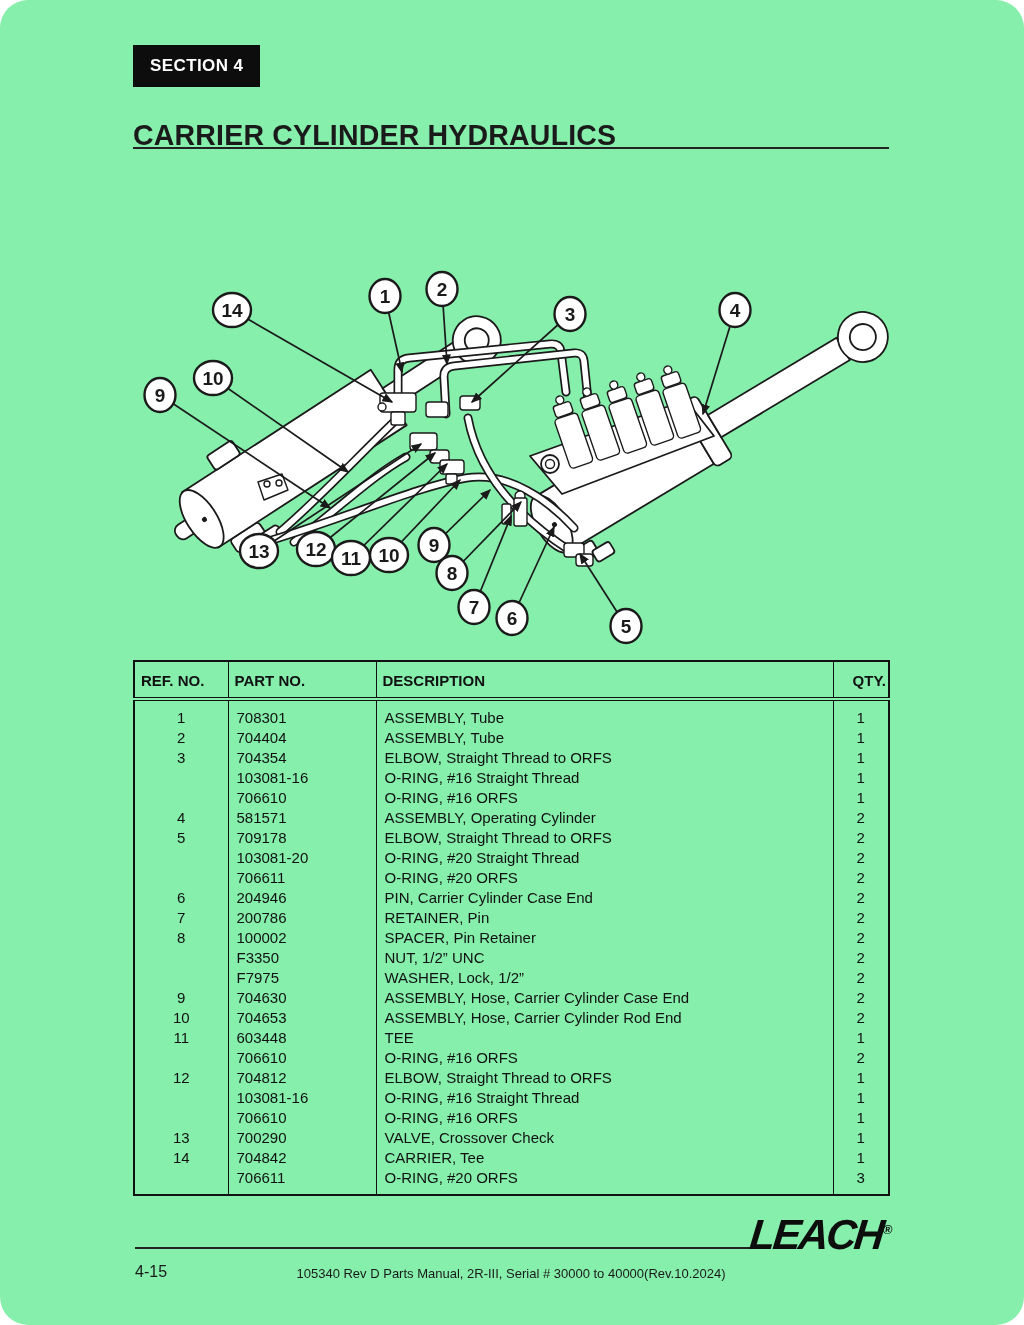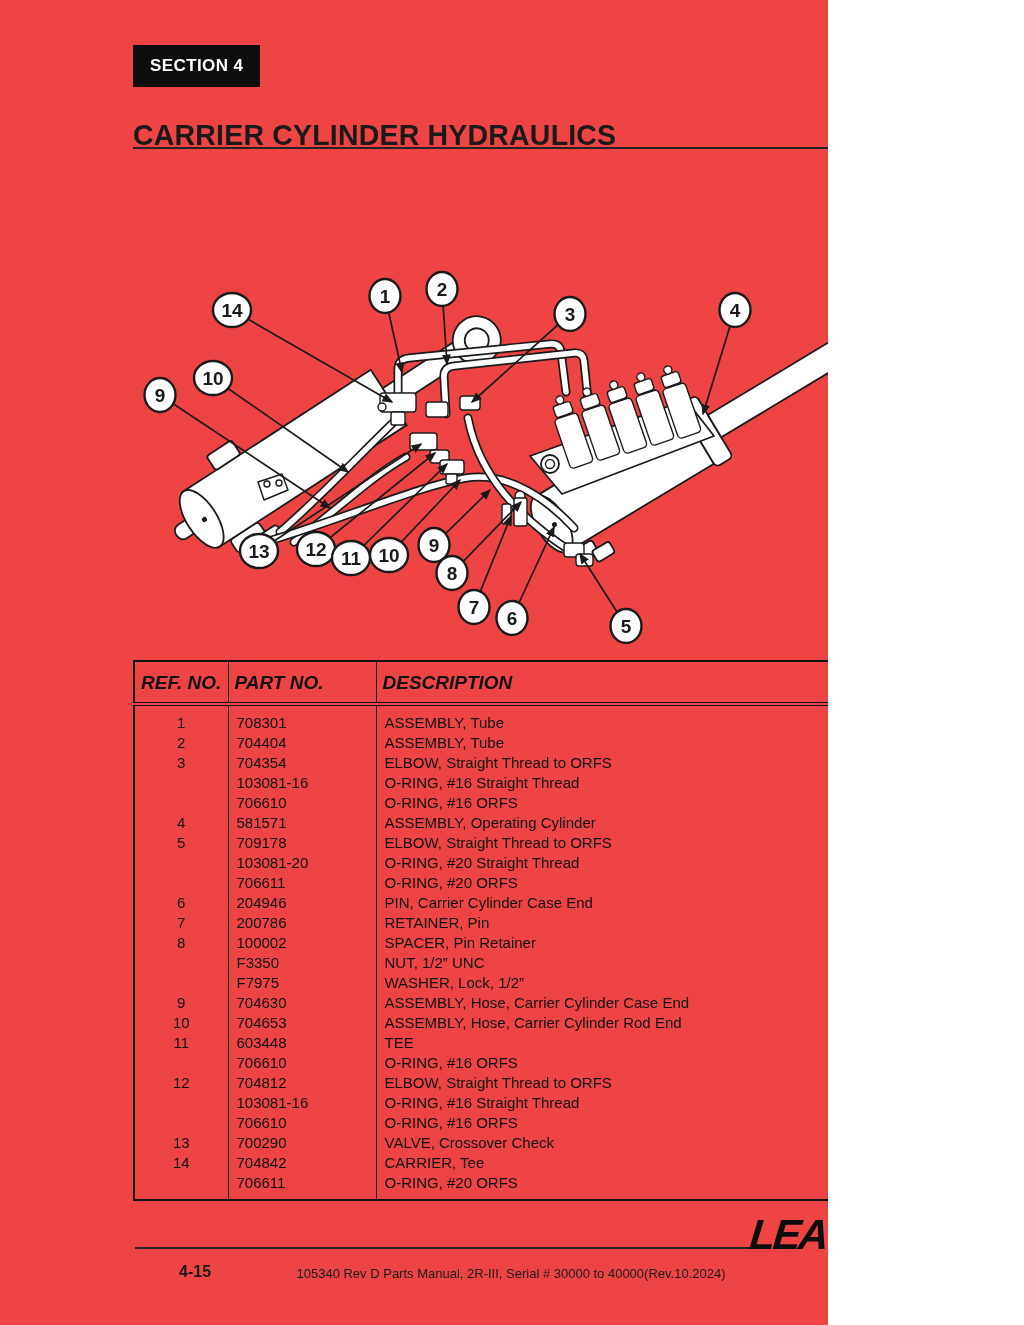--- a/index.html
+++ b/index.html
@@ -1,17 +1,17 @@
 <!DOCTYPE html>
 <html><head>
 <meta charset="utf-8">
 <style>
   html,body{margin:0;padding:0;background:#fff;}
-  .page{position:relative;width:828px;height:1325px;background:#ef4444;
-        font-family:"Liberation Sans",sans-serif;color:#1a1a1a;overflow:hidden;}
+  .page{position:relative;width:1024px;height:1325px;background:#86efac;
+        font-family:"Liberation Sans",sans-serif;color:#1a1a1a;overflow:hidden;border-radius:28px;}
 
   
   .section-badge{position:absolute;left:133px;top:45px;background:#0d0d0d;color:#fff;
         font-size:17px;font-weight:bold;letter-spacing:.4px;padding:11px 17px;}
   .page-title{position:absolute;left:133px;top:98px;font-size:30px;font-weight:bold;
         letter-spacing:.2px;white-space:nowrap;transform:scaleX(.95);transform-origin:left;}
   .title-rule{position:absolute;left:133px;top:147px;width:756px;border-top:2.5px solid #222;}
 
   
   .diagram-svg{position:absolute;left:130px;top:240px;}
@@ -23,35 +23,35 @@
   .callout-line{stroke:#1a1a1a;stroke-width:1.7px;}
   .callout-bubble{fill:#fff;stroke:#1a1a1a;stroke-width:2.4px;}
   .callout-num{font-family:"Liberation Sans",sans-serif;font-size:19px;font-weight:bold;
         fill:#1a1a1a;text-anchor:middle;}
 
   
   .parts-table{position:absolute;left:133px;top:660px;width:755px;border-collapse:collapse;
         table-layout:fixed;font-size:15px;color:#111;border:2.6px solid #111;}
   .parts-table th,.parts-table td{border-left:1.6px solid #111;}
   .parts-table th:first-child,.parts-table td:first-child{border-left:none;}
-  .parts-table th{font-size:19px;font-weight:bold;text-align:left;
-        padding:10px 4px 8px 6px;border-bottom:4px double #111;white-space:nowrap;font-style:italic;}
+  .parts-table th{font-size:15px;font-weight:bold;text-align:left;
+        padding:10px 4px 8px 6px;border-bottom:4px double #111;white-space:nowrap;}
   .parts-table th:nth-child(4){text-align:center;padding-left:19px;padding-right:2px;}
   .parts-table td{padding:1.5px 8px;line-height:17px;white-space:nowrap;overflow:hidden;}
   .parts-table td.c-ref{text-align:center;padding-left:0;padding-right:0;}
   .parts-table td.c-qty{text-align:center;padding-left:0;padding-right:0;}
   .parts-table tbody tr:first-child td{padding-top:8px;}
   .parts-table tbody tr:last-child td{padding-bottom:8px;}
 
   
   .footer-rule{position:absolute;left:135px;top:1247px;width:622px;border-top:2.2px solid #222;}
   .logo{position:absolute;left:750px;top:1211px;font-size:42px;font-weight:bold;font-style:italic;
         letter-spacing:-2.5px;color:#0d0d0d;transform:skewX(-6deg);white-space:nowrap;}
   .logo sup{font-size:13px;letter-spacing:0;vertical-align:super;}
-  .page-number{position:absolute;left:135px;top:1263px;font-size:16px;font-weight:bold;margin-left:44px;}
+  .page-number{position:absolute;left:135px;top:1263px;font-size:16px;font-weight:normal;}
   .manual-info{position:absolute;left:133px;top:1266px;width:756px;text-align:center;font-size:13px;}
 </style>
 </head>
 <body>
 
 <div class="page">
 
   <div class="section-badge">SECTION 4</div>
   <h1 class="page-title">CARRIER CYLINDER HYDRAULICS</h1>
   <div class="title-rule"></div>

